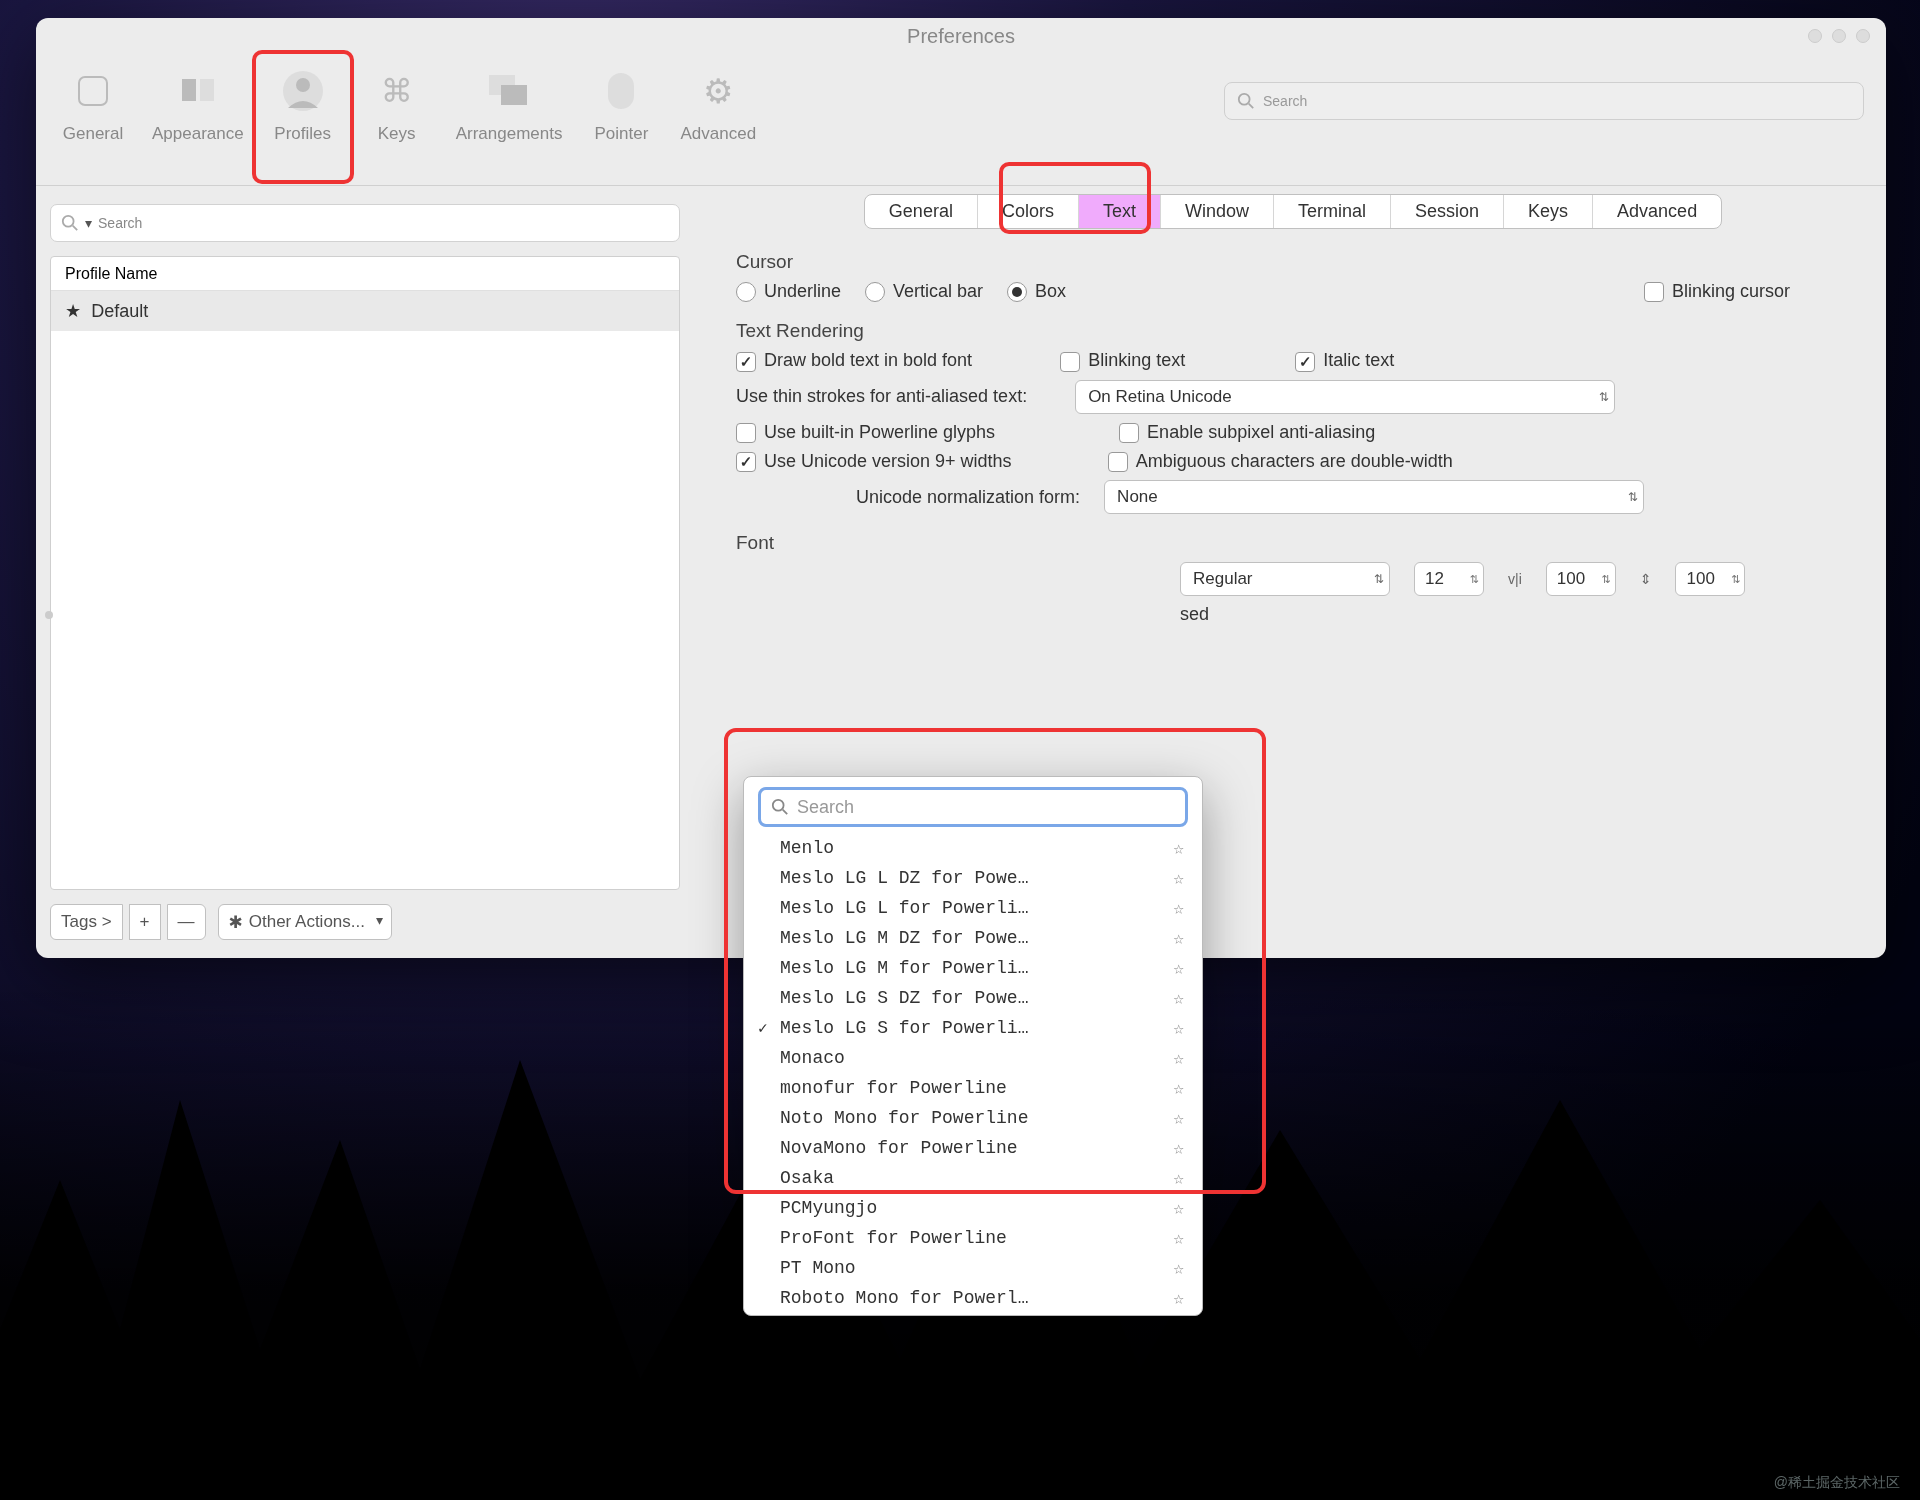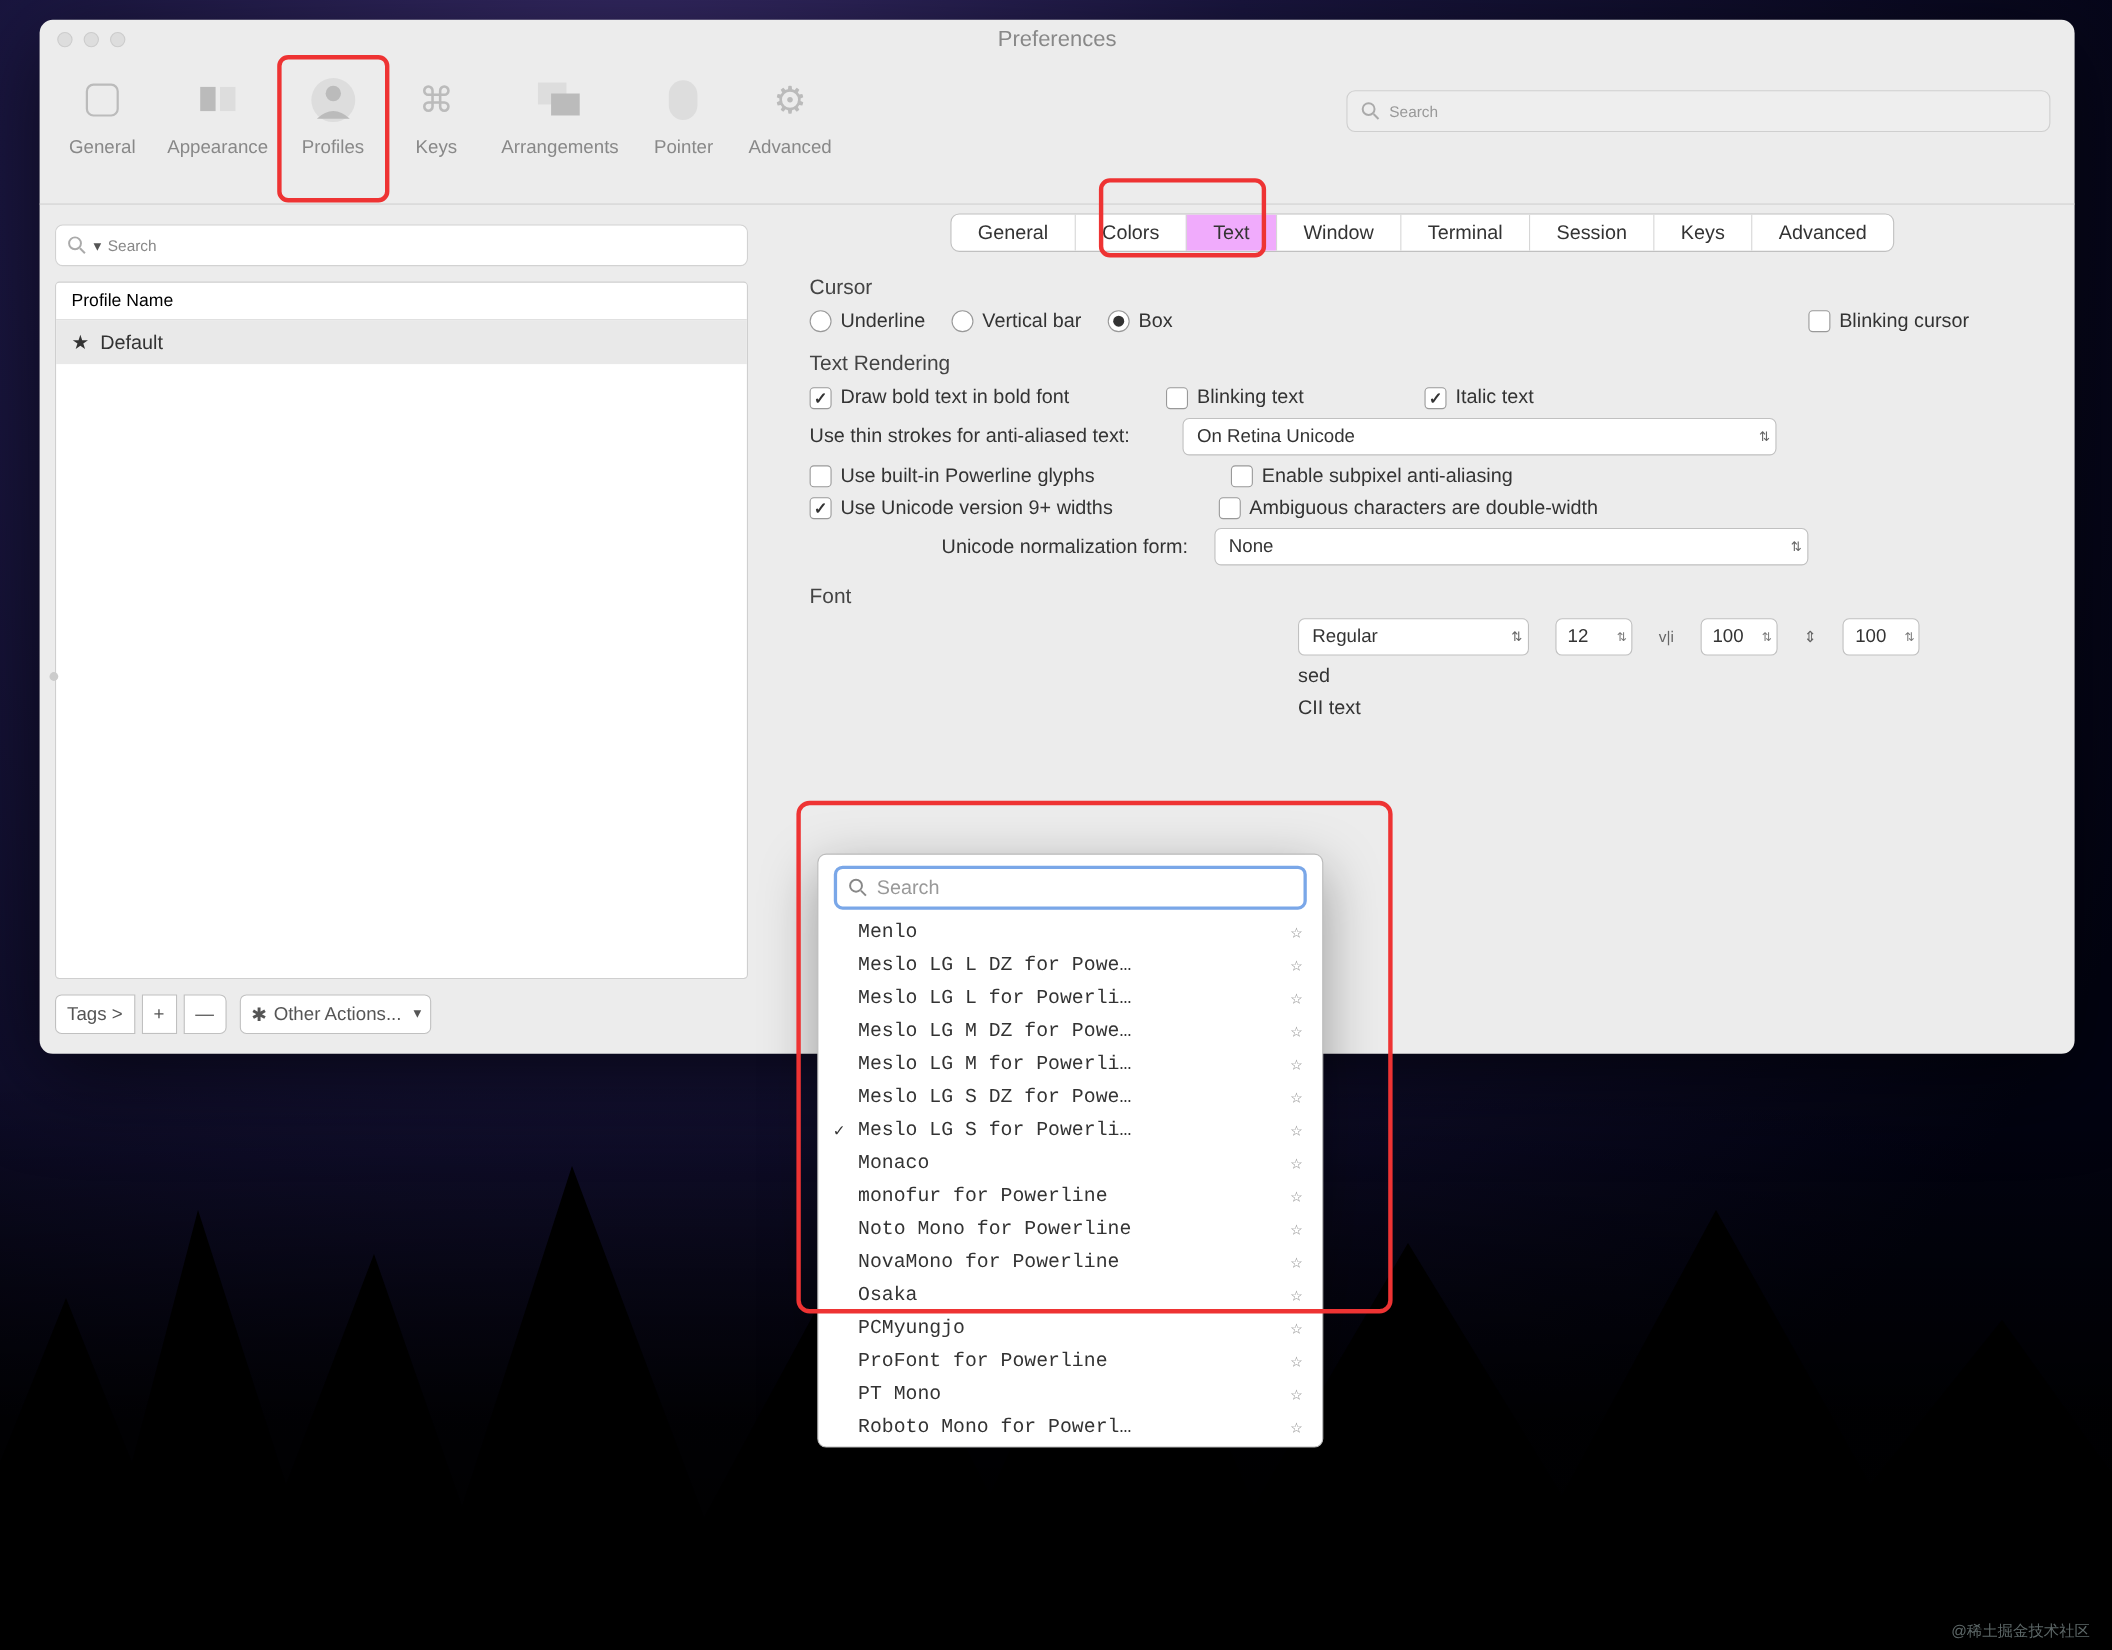--- a/index.html
+++ b/index.html
@@ -42,21 +42,21 @@
   .trees svg { position:absolute; bottom:0; width:100%; height:520px; }
   
   .window {
     position:absolute; left:36px; top:18px; width:1850px; height:940px;
     background:#ececec;
     border-radius:12px;
     box-shadow:0 20px 80px rgba(0,0,0,0.6);
     overflow:visible;
   }
   .titlebar {
-    height:36px; display:flex; align-items:center; gap:10px; padding:0 16px;
+    height:36px; display:flex; align-items:center; gap:10px; padding:0 16px;justify-content:flex-end;
   }
   .tl-btn { width:14px; height:14px; border-radius:50%; background:#ddd; border:1px solid #ccc; }
   .title { flex:0 0 auto; margin-left:auto; margin-right:auto; position:absolute; left:0; right:0; text-align:center; font-size:20px; color:#888; pointer-events:none; }
   
   .toolbar {
     display:flex; align-items:flex-start; gap:24px; padding:4px 22px 0; height:132px;
     border-bottom:1px solid #d0d0d0;
   }
   .tool { display:flex; flex-direction:column; align-items:center; gap:6px; min-width:70px; color:#888; font-size:17px; padding-top:6px;}
   .tool .ticon { width:54px; height:54px; display:flex; align-items:center; justify-content:center; }
@@ -325,24 +325,20 @@
             <span class="mini">⇕</span>
           </div>
         <div class="num">
             <span>100</span>
           </div>
       </div>
       <div class="row">
           <span style="width:420px"></span>
           <span>sed</span>
         </div>
-      <div class="row">
-          <span style="width:420px"></span>
-          <span>CII text</span>
-        </div>
     </div>
   </div>
 </div>
 
 <div class="popup">
   <div class="popup-search">
     <svg class="mag" viewBox="0 0 20 20">
         <circle cx="8" cy="8" r="6" fill="none" stroke="#888" stroke-width="2"></circle>
         <line x1="13" y1="13" x2="18" y2="18" stroke="#888" stroke-width="2"></line>
       </svg>

